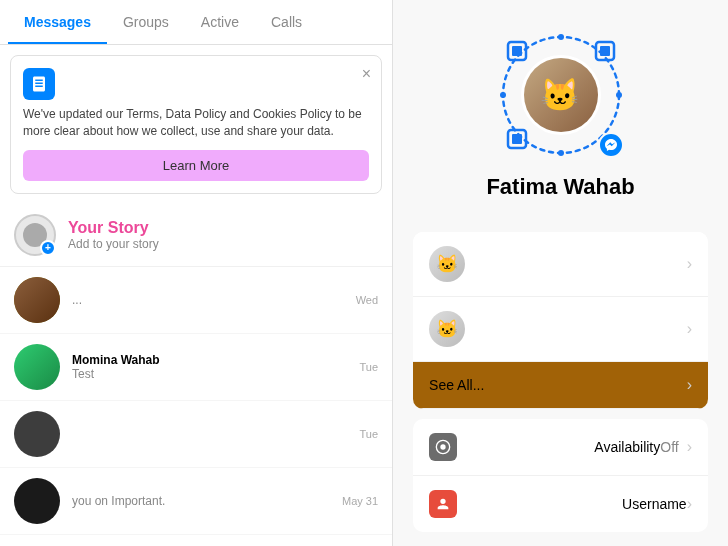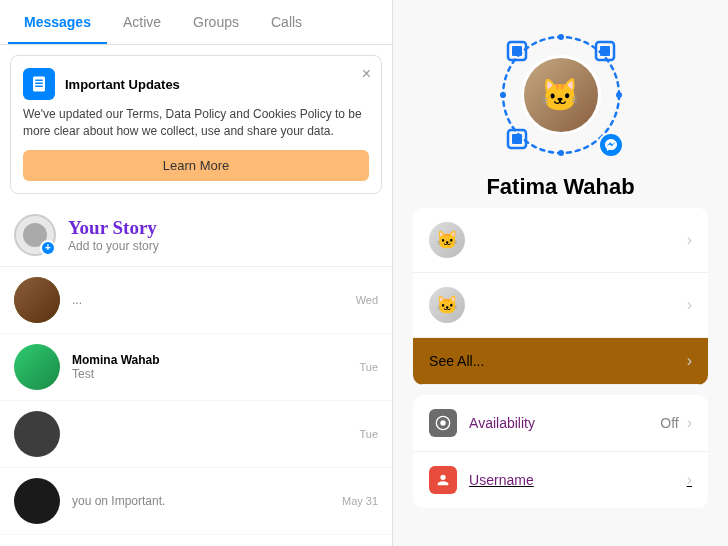--- a/index.html
+++ b/index.html
@@ -96,21 +96,21 @@
     .banner-text {
       font-size: 12px;
       color: #444;
       line-height: 1.4;
       margin-bottom: 10px;
     }
     .learn-more-btn {
       display: block;
       width: 100%;
       padding: 8px;
-      background: #fdba74;
+      background: #f0abfc;
       border: none;
       border-radius: 6px;
       font-size: 13px;
       color: #333;
       cursor: pointer;
       text-align: center;
     }
 
     .story-item {
       display: flex;
@@ -142,24 +142,23 @@
       display: flex;
       align-items: center;
       justify-content: center;
       border: 2px solid #fff;
       color: white;
       font-size: 10px;
       font-weight: bold;
       line-height: 1;
     }
     .story-text .story-name {
-      font-size: 19px;
+      font-size: 16px;
       font-weight: 600;
-      color: #6d28d9;
-      font-family: Liberation Serif, serif;
+      color: #ec4899;
     }
     .story-text .story-sub {
       font-size: 12px;
       color: #888;
     }
 
     .message-list {
       overflow-y: auto;
       flex: 1;
     }
@@ -268,21 +267,21 @@
       display: flex;
       align-items: center;
       justify-content: center;
       border: 2px solid #f8f8f8;
     }
 
     .profile-name {
       font-size: 22px;
       font-weight: 600;
       color: #000;
-      margin-bottom: 8px;
+      margin-bottom: 32px;
     }
 
     .options-list {
       width: 100%;
       background: #fff;
       border-radius: 10px;
       overflow: hidden;
       margin-bottom: 0;
     }
 
@@ -340,73 +339,72 @@
 
     .settings-item {
       display: flex;
       align-items: center;
       padding: 14px 16px;
       border-bottom: 1px solid #f0f0f0;
       cursor: pointer;
     }
     .settings-item:last-child {
       border-bottom: none;
-      text-decoration: underline;
     }
     .settings-icon {
       width: 28px;
       height: 28px;
       border-radius: 6px;
       margin-right: 12px;
       flex-shrink: 0;
       display: flex;
       align-items: center;
       justify-content: center;
     }
     .icon-gray {
       background: #6c6c6c;
     }
     .icon-red {
       background: #e74c3c;
     }
     .settings-label {
       flex: 1;
       font-size: 14px;
-      color: #701a75;
+      color: #000000;
+      text-align: right;
     }
     .settings-value {
       font-size: 14px;
       color: #888;
       margin-right: 8px;
     }
     .settings-chevron {
       color: #ccc;
       font-size: 16px;
     }
   </style>
 </head>
 <body>
 
 <div class="left-panel">
 
   <div class="tabs">
     <div class="tab active">Messages</div>
+    <div class="tab">Groups</div>
     <div class="tab">Active</div>
-    <div class="tab">Groups</div>
     <div class="tab">Calls</div>
   </div>
 
   <div class="notification-banner">
     <div class="banner-header">
       <div class="banner-icon">
         <svg viewBox="0 0 24 24">
           <path d="M18 2H6c-1.1 0-2 .9-2 2v16c0 1.1.9 2 2 2h12c1.1 0 2-.9 2-2V4c0-1.1-.9-2-2-2zm-1 14H7v-2h10v2zm0-4H7v-2h10v2zm0-4H7V6h10v2z"></path>
         </svg>
       </div>
-      <span class="banner-title">Important Updates</span>
     </div>
     <span class="banner-close">×</span>
     <p class="banner-text">We've updated our Terms, Data Policy and Cookies Policy to be more clear about how we collect, use and share your data.</p>
     <button class="learn-more-btn">Learn More</button>
   </div>
 
   <div class="story-item">
     <div class="story-avatar-ring">
       <div style="width:24px;height:24px;border-radius:50%;background:#aaa;"></div>
       <div class="story-add-icon">+</div>

